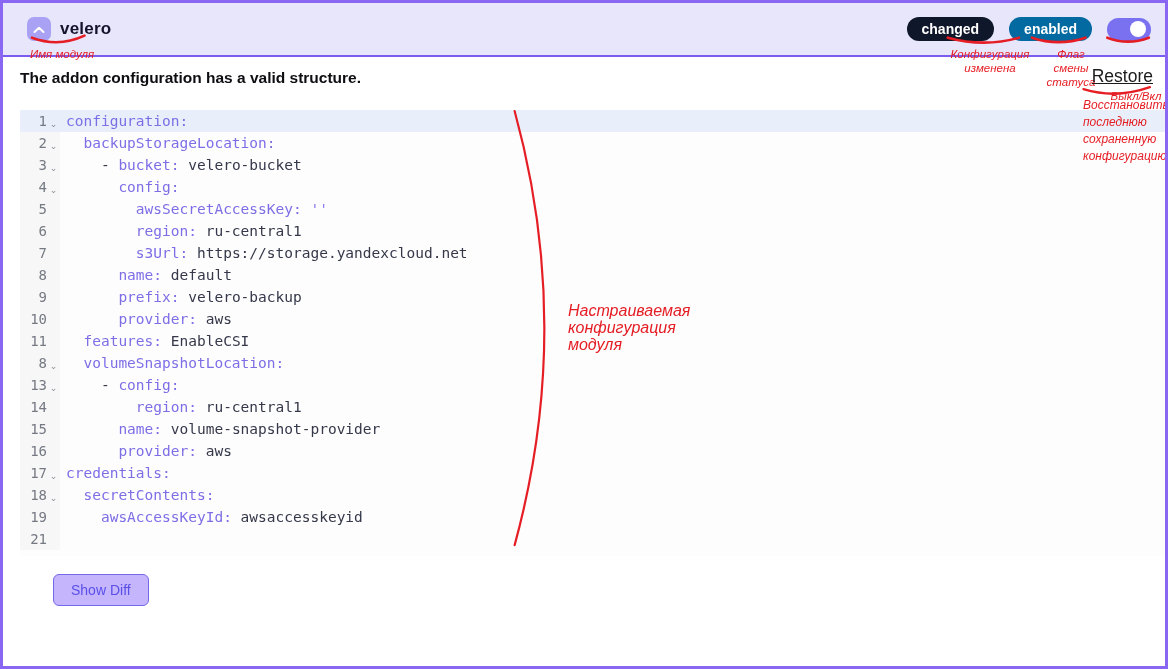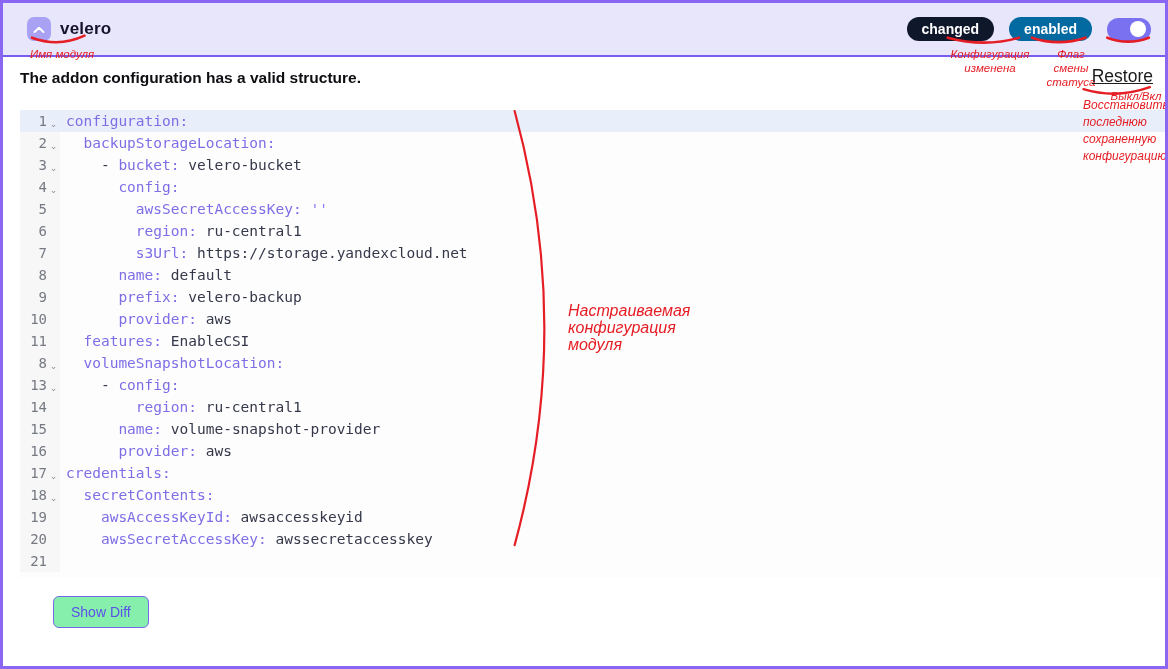--- a/index.html
+++ b/index.html
@@ -84,21 +84,21 @@
   }
   .code { flex: 1; white-space: pre; padding-left: 6px; color: #353849; }
   .code .k { color: #7d6ee6; }
   .code .s { color: #8a7cf0; }
   .code .v, .code .p { color: #353849; }
 
   
   .show-diff {
     margin: 18px 0 0 50px;
     padding: 7px 17px;
-    background: #86efac;
+    background: #c4b5fd;
     border: 1px solid #7468ea;
     border-radius: 6px;
     color: #5a50e8; font-size: 14px;
     font-family: "Liberation Sans", sans-serif;
     cursor: pointer;
   }
 
   
   .note {
     position: absolute;
@@ -283,27 +283,20 @@
       </div>
       <div class="cm-row">
         <div class="gut">
           <span class="num">19</span>
           <span class="fold"></span>
         </div>
         <div class="code"><span class="p">    </span><span class="k">awsAccessKeyId:</span><span class="v"> awsaccesskeyid</span></div>
       </div>
       <div class="cm-row">
         <div class="gut">
-          <span class="num">20</span>
-          <span class="fold"></span>
-        </div>
-        <div class="code"><span class="p">    </span><span class="k">awsSecretAccessKey:</span><span class="v"> awssecretaccesskey</span></div>
-      </div>
-      <div class="cm-row">
-        <div class="gut">
           <span class="num">21</span>
           <span class="fold"></span>
         </div>
         <div class="code"></div>
       </div>
     </div>
 
   <button class="show-diff">Show Diff</button>
 
   

